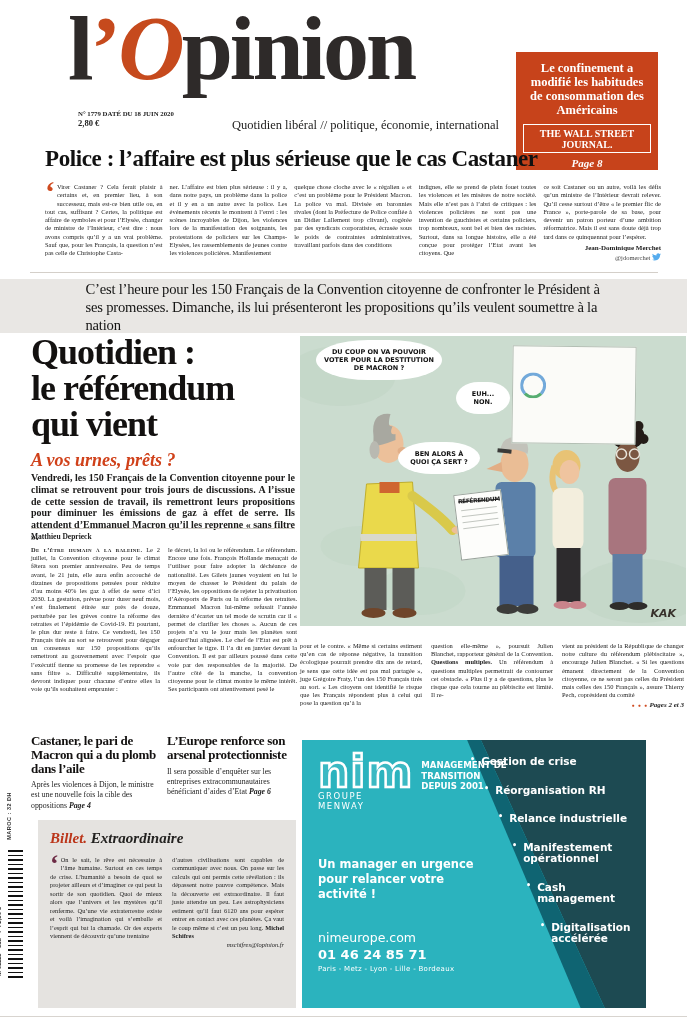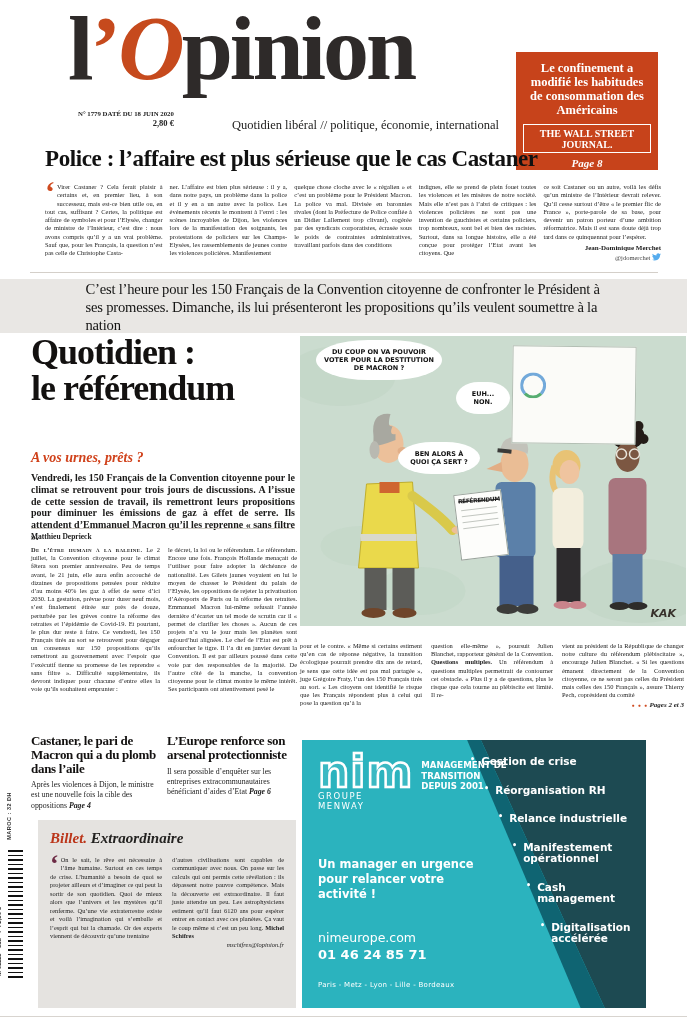--- a/index.html
+++ b/index.html
@@ -7,21 +7,21 @@
         font-family:"Liberation Serif",serif;color:#1d1c1b;overflow:hidden;}
   
   .spine-top{position:absolute;left:6px;top:792px;font:5.5px "Liberation Sans",sans-serif;
              writing-mode:vertical-rl;transform:rotate(180deg);color:#333;letter-spacing:.5px;font-weight:bold;}
   .barcode{position:absolute;left:6px;top:848px;width:15px;height:128px;
            background:repeating-linear-gradient(to bottom,#111 0 2px,#fff 2px 5px,#111 5px 6px,#fff 6px 9px);
            border:2px solid #fff;}
   .barcode-label{position:absolute;left:-4px;top:846px;font:bold 6px "Liberation Sans",sans-serif;
                  writing-mode:vertical-rl;transform:rotate(180deg);color:#222;height:130px;}
   
-  .issue{position:absolute;left:78px;top:110px;font:bold 6.8px "Liberation Serif",serif;color:#222;line-height:1.25;text-align:right;}
+  .issue{position:absolute;left:78px;top:110px;font:bold 6.8px "Liberation Serif",serif;color:#222;line-height:1.25;}
   .issue .price{font-size:8.5px;}
   .masthead{position:absolute;left:68px;top:2px;font-weight:bold;font-size:92px;line-height:1;
             letter-spacing:-3px;color:#2e2a29;}
   .masthead .orange{color:#c64a1d;}
   .masthead .o{font-style:italic;}
   .tagline{position:absolute;left:232px;top:118px;font-size:12.5px;color:#1d1c1b;font-family:Liberation Serif, serif;}
   .wsj{position:absolute;left:516px;top:16px;width:142px;background:#c7431b;color:#fff;
        text-align:center;padding:9px 7px 1px;box-sizing:border-box;margin-top:36px;}
   .wsj-text{font-weight:bold;font-size:12.5px;line-height:1.12;}
   .wsj-brand{border:1px solid #fff;margin-top:7px;padding:3px 1px 2px;font-weight:bold;font-size:10px;letter-spacing:0;}
@@ -37,21 +37,21 @@
   .twitter{display:inline-block;vertical-align:-1px;}
   .rule{position:absolute;left:30px;width:628px;height:1px;background:#d4cfc9;}
   
   .banner{position:absolute;left:0;top:279px;width:687px;height:54px;background:#e9e7e4;}
   .banner-text{width:516px;margin:0 auto;padding-top:1px;font-size:14.6px;line-height:1.25;color:#141413;
                letter-spacing:-.2px;}
   
   .lead-headline{position:absolute;left:31px;top:334px;font-weight:bold;font-size:36px;line-height:1.0;
                  letter-spacing:-1px;color:#131110;}
   .lead-headline span{display:block;}
-  .kicker{position:absolute;left:31px;top:450px;font-style:italic;font-weight:bold;font-size:14px;color:#d0411a;}
+  .kicker{position:absolute;left:31px;top:450px;font-style:italic;font-weight:bold;font-size:18px;color:#d0411a;}
   .lead-intro{position:absolute;left:31px;top:472px;width:264px;font-weight:bold;font-size:10px;
               line-height:1.18;text-align:justify;color:#1b1a19;}
   .lead-byline{position:absolute;left:31px;top:528px;width:264px;border-top:1px solid #cfcac4;
                padding-top:3px;font-weight:bold;font-size:7.5px;color:#222;}
   .lead-cols{position:absolute;left:31px;top:546px;width:266px;display:flex;gap:8px;}
   .lcol{width:129px;font-size:6.45px;line-height:1.27;text-align:justify;color:#222;}
   .leadin-sc{font-variant:small-caps;font-weight:bold;letter-spacing:.3px;}
   .leadin-b{font-weight:bold;}
   
   .cartoon{position:absolute;left:300px;top:336px;width:386px;height:290px;background:#cbdccf;overflow:hidden;}
@@ -110,21 +110,21 @@
           clip-path:polygon(48% 0,52% 0,88% 100%,81% 100%);}
   .ad-left{position:absolute;left:16px;top:14px;width:190px;}
   .nim-row{display:flex;align-items:flex-start;gap:8px;}
   .nim-logo{font-size:44px;font-weight:bold;line-height:.8;letter-spacing:1px;color:rgba(255,255,255,0.08);
             -webkit-text-stroke:2.5px #fff;}
   .nim-sub{font-size:8.5px;letter-spacing:1.5px;margin-top:2px;color:#fff;}
   .nim-claim{font-size:8.6px;font-weight:bold;line-height:1.25;margin-top:6px;}
   .ad-pitch{margin-top:46px;font-size:11.5px;line-height:1.3;font-weight:bold;width:170px;}
   .ad-site{margin-top:28px;font-size:12.5px;}
   .ad-phone{font-size:13px;font-weight:bold;margin-top:2px;}
-  .ad-cities{font-size:7px;margin-top:19px;letter-spacing:.3px;}
+  .ad-cities{font-size:7px;margin-top:3px;letter-spacing:.3px;}
   .ad-bullets{position:absolute;right:8px;top:16px;width:168px;}
   .ad-bullet{display:flex;gap:6px;font-size:10.5px;line-height:1.1;margin-bottom:17px;font-weight:bold;color:#fff;}
   .ad-bullet .dot{font-size:8px;}
   .ad-bullet:nth-child(1){margin-left:0;}
   .ad-bullet:nth-child(2){margin-left:14px;}
   .ad-bullet:nth-child(3){margin-left:28px;}
   .ad-bullet:nth-child(4){margin-left:42px;}
   .ad-bullet:nth-child(5){margin-left:56px;}
   .ad-bullet:nth-child(6){margin-left:70px;}
   .footer-rule{position:absolute;left:0;top:1016px;width:687px;height:1px;background:#d8d4cf;}
@@ -169,20 +169,21 @@
   </div>
   <div class="rule" style="top:272px"></div>
 
   <div class="banner">
     <div class="banner-text">C’est l’heure pour les 150 Français de la Convention citoyenne de confronter le Président à ses promesses. Dimanche, ils lui présenteront les propositions qu’ils veulent soumettre à la nation</div>
   </div>
 
   <div class="lead-headline">
     <span>Quotidien :</span>
     <span>le référendum</span>
+    <span>qui vient</span>
   </div>
   <div class="kicker">A vos urnes, prêts ?</div>
   <div class="lead-intro">Vendredi, les 150 Français de la Convention citoyenne pour le climat se retrouvent pour trois jours de discussions. A l’issue de cette session de travail, ils remettront leurs propositions pour diminuer les émissions de gaz à effet de serre. Ils attendent d’Emmanuel Macron qu’il les reprenne « sans filtre ».</div>
   <div class="lead-byline">Matthieu Deprieck</div>
   <div class="lead-cols">
     <div class="lcol"><span class="leadin-sc">De l’être humain à la baleine.</span> <span>Le 2 juillet, la Convention citoyenne pour le climat fêtera son premier anniversaire. Peu de temps avant, le 21 juin, elle aura enfin accouché de dizaines de propositions pensées pour réduire d’au moins 40% les gaz à effet de serre d’ici 2030. La gestation, prévue pour durer neuf mois, s’est finalement étirée sur près de douze, perturbée par les grèves contre la réforme des retraites et l’épidémie de Covid-19. Et pourtant, le plus dur reste à faire. Ce vendredi, les 150 Français tirés au sort se retrouvent pour dégager un consensus sur 150 propositions qu’ils remettront au gouvernement avec l’espoir que l’exécutif tienne sa promesse de les reprendre « sans filtre ». Difficulté supplémentaire, ils devront indiquer pour chacune d’entre elles la voie qu’ils souhaitent emprunter :</span></div>
     <div class="lcol">le décret, la loi ou le référendum. Le référendum. Encore une fois. François Hollande menaçait de l’utiliser pour faire adopter la déchéance de nationalité. Les Gilets jaunes voyaient en lui le moyen de chasser le Président du palais de l’Elysée, les oppositions de rejeter la privatisation d’Aéroports de Paris ou la réforme des retraites. Emmanuel Macron lui-même refusait l’année dernière d’écarter un tel mode de scrutin car il « permet de clarifier les choses ». Aucun de ces projets n’a vu le jour mais les planètes sont aujourd’hui alignées. Le chef de l’Etat est prêt à enfourcher le tigre. Il l’a dit en janvier devant la Convention. Il est par ailleurs poussé dans cette voie par des responsables de la majorité. De l’autre côté de la manche, la convention citoyenne pour le climat montre le même intérêt. Ses participants ont attentivement pesé le</div>
   </div>
 
   <div class="cartoon">

